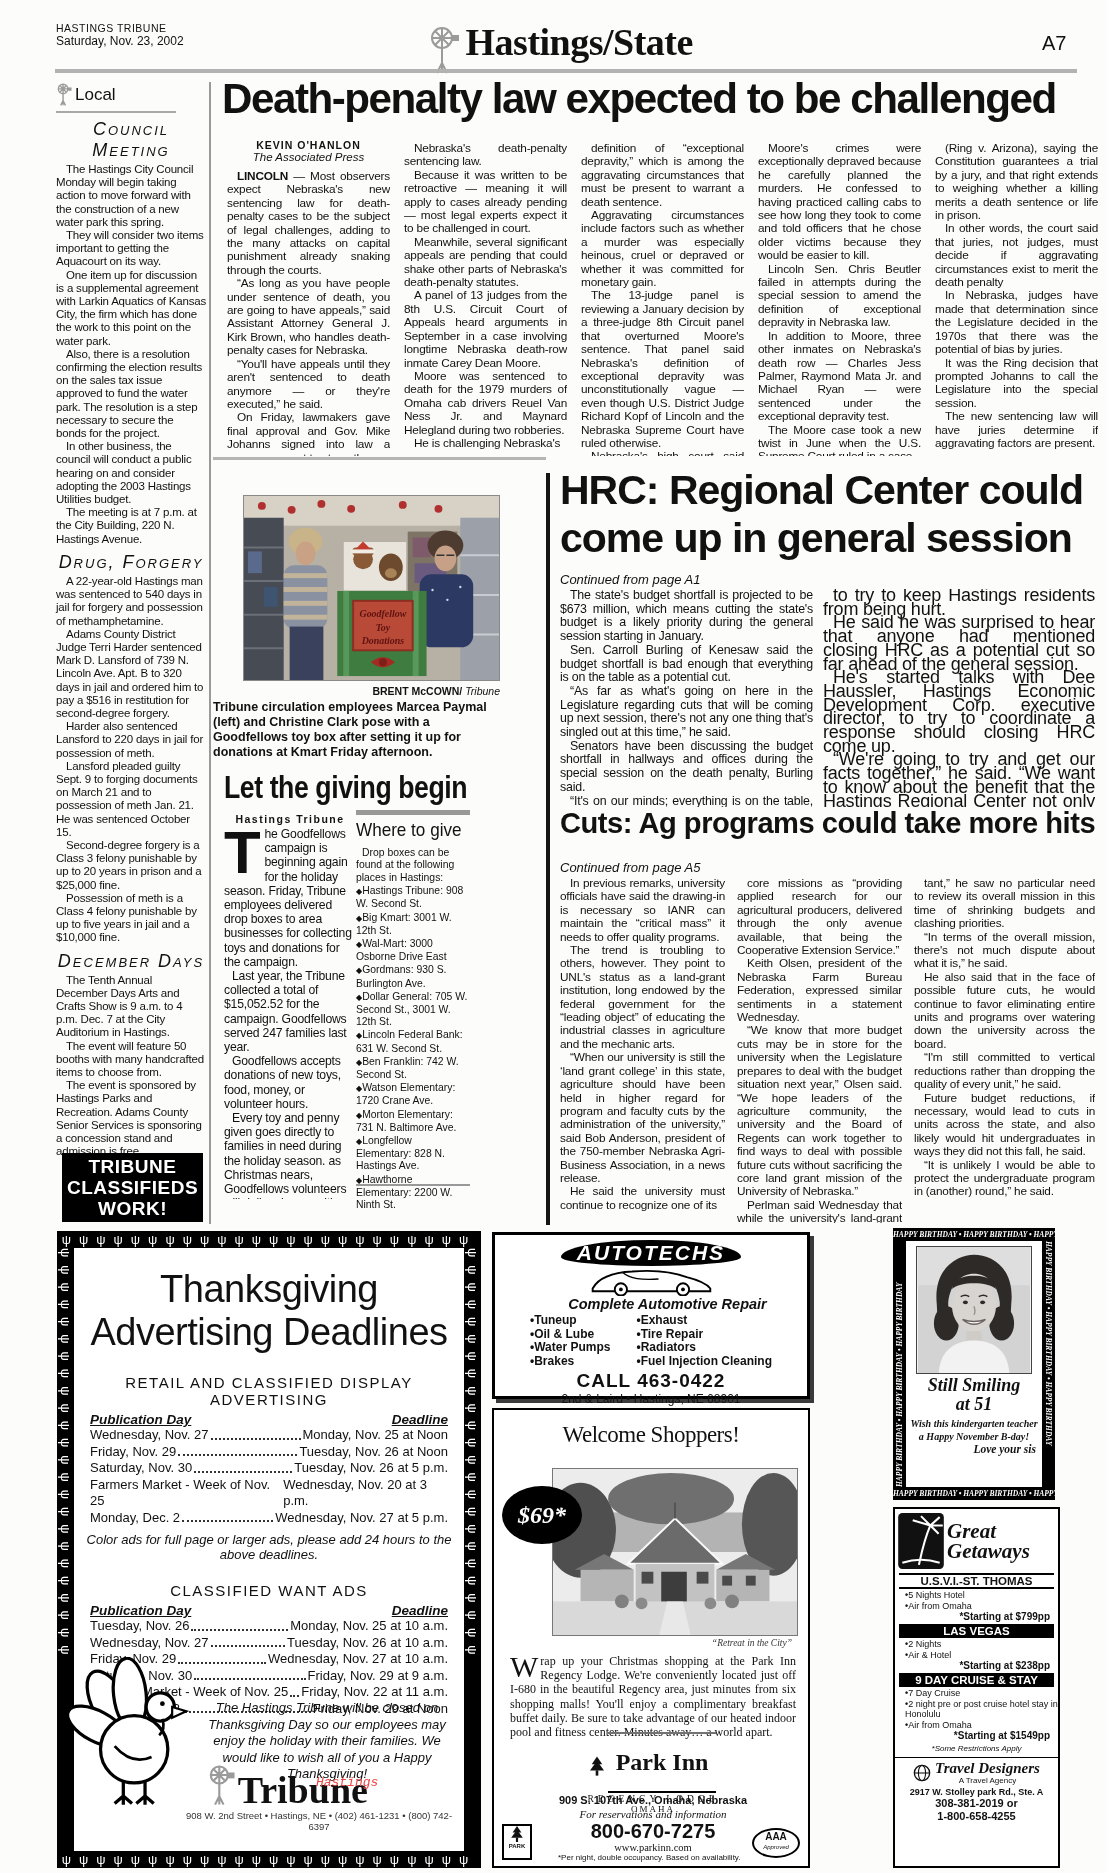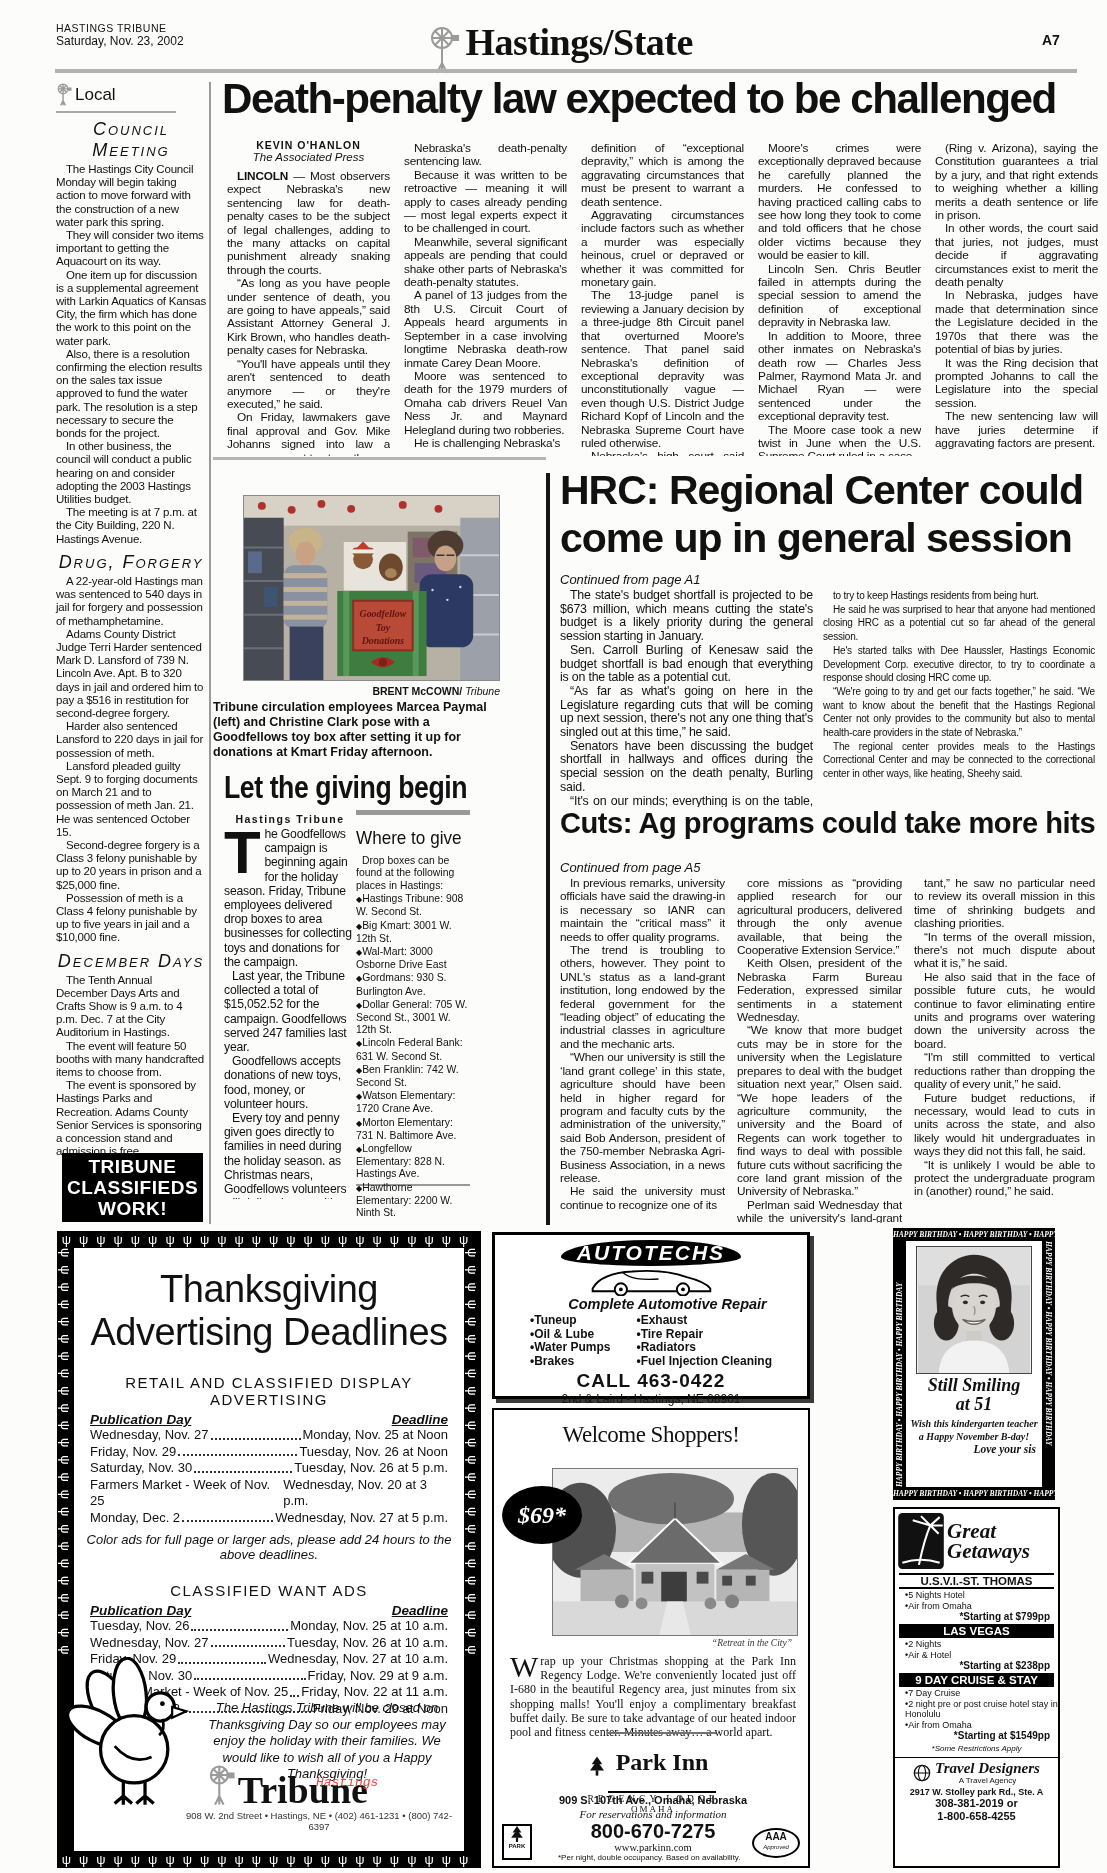--- a/index.html
+++ b/index.html
@@ -7,21 +7,21 @@
         font-family:"Liberation Sans",sans-serif;color:#111;overflow:hidden;}
   .page *{margin:0;padding:0;box-sizing:border-box;}
 
   
   #mast-left{position:absolute;left:56px;top:22px;line-height:13px;}
   #mast-paper{font-size:10.5px;letter-spacing:.5px;}
   #mast-date{font-size:12px;}
   #mast-center{position:absolute;left:360px;top:20px;width:400px;text-align:center;}
   #mast-title{font-family:"Liberation Serif",serif;font-weight:bold;font-size:38px;letter-spacing:-.5px;}
   .windmill{display:inline-block;vertical-align:middle;}
-  #mast-page{position:absolute;left:1042px;top:32px;font-size:14px;font-weight:bold;}
+  #mast-page{position:absolute;left:1042px;top:32px;font-size:20px;font-weight:normal;}
   #mast-rule{position:absolute;left:55px;top:69px;width:1022px;height:4px;background:#b2b2b2;}
 
   
   #local{position:absolute;left:56px;top:82px;width:150px;}
   #local-label{display:flex;align-items:center;gap:3px;font-size:17px;border-bottom:2px solid #a8a8a8;
                padding-bottom:3px;margin-bottom:4px;width:120px;}
   .loc-head{font-size:18px;font-weight:normal;font-style:italic;font-variant:small-caps;
             letter-spacing:2px;text-align:center;margin:6px 0 2px;}
   .loc-body{font-size:11.5px;line-height:13.2px;letter-spacing:-.2px;}
   .loc-body p{text-indent:10px;}
@@ -56,37 +56,37 @@
   #giving-head{position:absolute;left:224px;top:770px;font-size:31px;letter-spacing:-.5px;
                white-space:nowrap;transform:scaleX(.86);transform-origin:left;}
   #giving-byline{position:absolute;left:224px;top:813px;width:132px;text-align:center;
                  font-size:10.5px;font-weight:bold;letter-spacing:1.5px;}
   #giving-body{position:absolute;left:224px;top:827px;width:130px;height:372px;font-size:12.2px;
                line-height:14.2px;letter-spacing:-.2px;overflow:hidden;}
   #giving-body p{text-indent:8px;}
   #giving-body p.lede{text-indent:0;}
   .dropcap{float:left;font-size:60px;line-height:48px;font-weight:bold;padding:2px 4px 0 0;}
   #wtg{position:absolute;left:356px;top:810px;width:114px;height:376px;border-top:5px solid #999;
-       border-bottom:2px solid #999;padding-top:12px;}
+       border-bottom:2px solid #999;padding-top:4px;}
   #wtg-title{font-size:19px;font-weight:normal;white-space:nowrap;transform:scaleX(.9);
              transform-origin:left;margin-bottom:6px;}
   #wtg-intro{font-size:10.4px;line-height:12.4px;text-indent:6px;}
   #wtg ul{list-style:none;font-size:10.4px;line-height:12.2px;}
   #wtg li{margin-top:1px;}
   #wtg li::before{content:"\25C6 ";font-size:8px;}
 
   
   #vrule-hrc{position:absolute;left:546px;top:473px;width:4px;height:752px;background:#151515;}
   #hrc-head{position:absolute;left:560px;top:466px;width:545px;font-size:41px;line-height:48px;
             letter-spacing:-1px;}
   #hrc-head b,#cuts-head b{font-weight:bold;}
   #hrc-cont,#cuts-cont{position:absolute;left:560px;font-size:13px;font-style:italic;}
   #hrc-cont{top:572px;}
   #hrc-c1{left:560px;top:589px;width:253px;height:218px;font-size:12.4px;line-height:13.7px;}
-  #hrc-c2{left:823px;top:589px;width:272px;height:218px;font-size:10px;line-height:13.7px;}
+  #hrc-c2{left:823px;top:589px;width:272px;height:218px;font-size:18px;line-height:13.7px;}
   #cuts-head{position:absolute;left:560px;top:806px;font-size:30px;letter-spacing:-.5px;
              white-space:nowrap;transform:scaleX(.97);transform-origin:left;}
   #cuts-cont{top:860px;}
   #cuts-c1{left:560px;top:877px;width:165px;height:346px;}
   #cuts-c2{left:737px;top:877px;width:165px;height:346px;}
   #cuts-c3{left:914px;top:877px;width:181px;height:346px;}
 
   
   #ad-tg{position:absolute;left:57px;top:1231px;width:424px;height:637px;background:#000;}
   .trk{position:absolute;color:#fff;font-size:13px;overflow:hidden;white-space:nowrap;}

